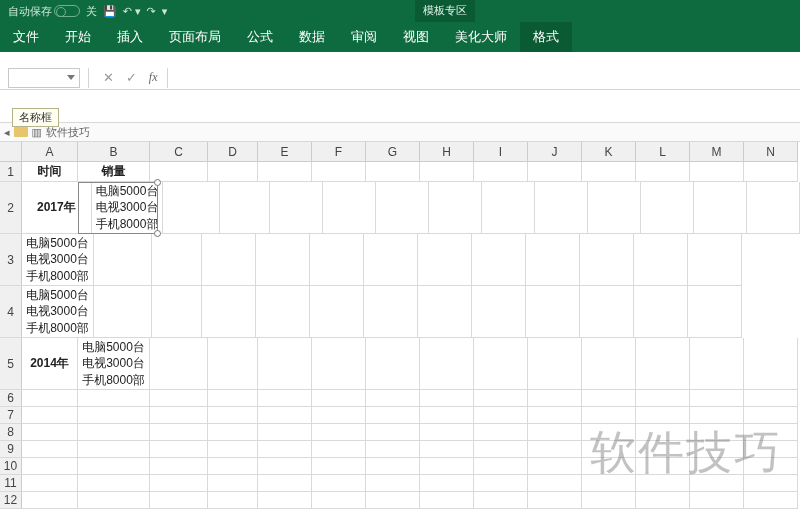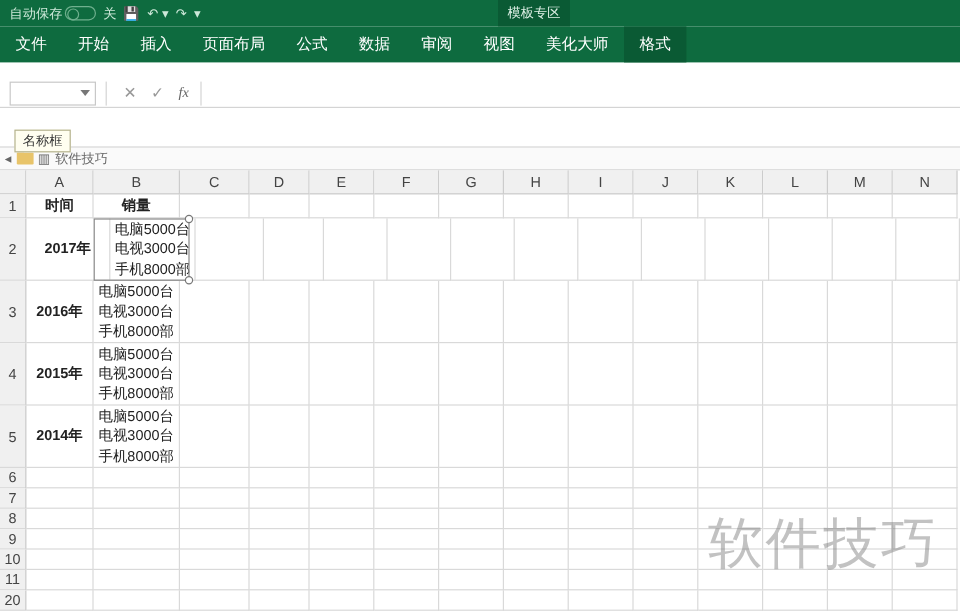--- a/index.html
+++ b/index.html
@@ -124,21 +124,21 @@
       <div class="row-h" style="height: 52px;">2</div>
       <div class="row-h" style="height: 52px;">3</div>
       <div class="row-h" style="height: 52px;">4</div>
       <div class="row-h" style="height: 52px;">5</div>
       <div class="row-h" style="height: 17px;">6</div>
       <div class="row-h" style="height: 17px;">7</div>
       <div class="row-h" style="height: 17px;">8</div>
       <div class="row-h" style="height: 17px;">9</div>
       <div class="row-h" style="height: 17px;">10</div>
       <div class="row-h" style="height: 17px;">11</div>
-      <div class="row-h" style="height: 17px;">20</div>
+      <div class="row-h" style="height: 17px;">12</div>
     </div>
   <div class="cells" id="cells">
       <div class="row" style="height: 20px;">
         <div class="cell hdr" style="width: 56px; height: 20px;">时间</div>
         <div class="cell hdr" style="width: 72px; height: 20px;">销量</div>
         <div class="cell" style="width: 58px; height: 20px;"></div>
         <div class="cell" style="width: 50px; height: 20px;"></div>
         <div class="cell" style="width: 54px; height: 20px;"></div>
         <div class="cell" style="width: 54px; height: 20px;"></div>
         <div class="cell" style="width: 54px; height: 20px;"></div>
@@ -162,39 +162,37 @@
         <div class="cell" style="width: 54px; height: 52px;"></div>
         <div class="cell" style="width: 54px; height: 52px;"></div>
         <div class="cell" style="width: 54px; height: 52px;"></div>
         <div class="cell" style="width: 54px; height: 52px;"></div>
         <div class="cell" style="width: 54px; height: 52px;"></div>
         <div class="cell" style="width: 54px; height: 52px;"></div>
         <div class="cell" style="width: 54px; height: 52px;"></div>
         <div class="cell" style="width: 54px; height: 52px;"></div>
       </div>
       <div class="row" style="height: 52px;">
-        <div class="cell yr" style="width: 56px; height: 52px;">2016年</div>
         <div class="cell sales" style="width: 72px; height: 52px;">电脑5000台
 电视3000台
 手机8000部</div>
         <div class="cell" style="width: 58px; height: 52px;"></div>
         <div class="cell" style="width: 50px; height: 52px;"></div>
         <div class="cell" style="width: 54px; height: 52px;"></div>
         <div class="cell" style="width: 54px; height: 52px;"></div>
         <div class="cell" style="width: 54px; height: 52px;"></div>
         <div class="cell" style="width: 54px; height: 52px;"></div>
         <div class="cell" style="width: 54px; height: 52px;"></div>
         <div class="cell" style="width: 54px; height: 52px;"></div>
         <div class="cell" style="width: 54px; height: 52px;"></div>
         <div class="cell" style="width: 54px; height: 52px;"></div>
         <div class="cell" style="width: 54px; height: 52px;"></div>
         <div class="cell" style="width: 54px; height: 52px;"></div>
       </div>
       <div class="row" style="height: 52px;">
-        <div class="cell yr" style="width: 56px; height: 52px;">2015年</div>
         <div class="cell sales" style="width: 72px; height: 52px;">电脑5000台
 电视3000台
 手机8000部</div>
         <div class="cell" style="width: 58px; height: 52px;"></div>
         <div class="cell" style="width: 50px; height: 52px;"></div>
         <div class="cell" style="width: 54px; height: 52px;"></div>
         <div class="cell" style="width: 54px; height: 52px;"></div>
         <div class="cell" style="width: 54px; height: 52px;"></div>
         <div class="cell" style="width: 54px; height: 52px;"></div>
         <div class="cell" style="width: 54px; height: 52px;"></div>

